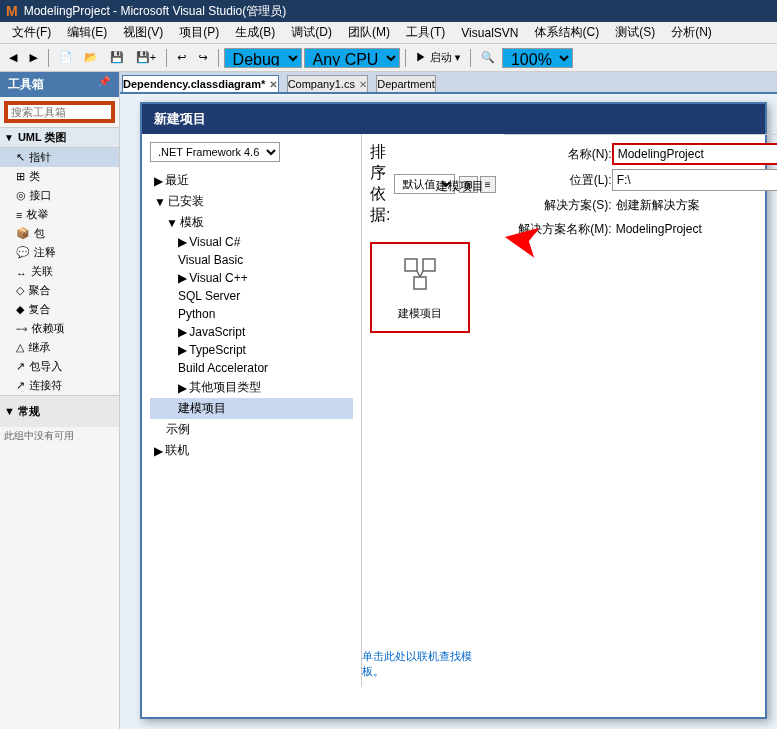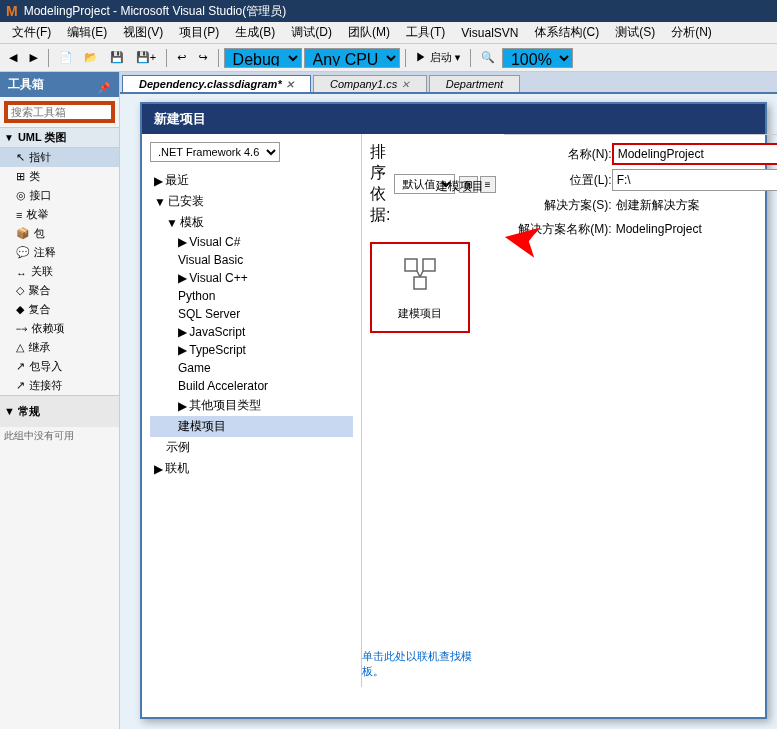--- a/index.html
+++ b/index.html
@@ -17,34 +17,34 @@
     .toolbar { background: #f0f0f0; height: 28px; display: flex; align-items: center; padding: 0 4px; border-bottom: 1px solid #ccc; gap: 2px; }
     .toolbar-btn { background: transparent; border: 1px solid transparent; padding: 2px 4px; cursor: pointer; font-size: 11px; height: 22px; }
     .toolbar-separator { width: 1px; height: 18px; background: #999; margin: 0 3px; }
     .toolbar-dropdown { border: 1px solid #999; background: #0ea5e9; padding: 1px 4px; font-size: 16px; height: 20px; cursor: pointer; }
 
     
     .main-layout { display: flex; height: calc(729px - 72px); }
 
     
     .toolbox { width: 120px; background: #f5f5f5; border-right: 1px solid #ccc; display: flex; flex-direction: column; }
-    .toolbox-header { background: #4a7aad; color: white; padding: 4px 8px; font-size: 12px; font-weight: bold; display: flex; justify-content: space-between; align-items: flex-end; }
+    .toolbox-header { background: #4a7aad; color: white; padding: 4px 8px; font-size: 12px; font-weight: bold; display: flex; justify-content: space-between; align-items: flex-start; }
     .toolbox-search { padding: 4px; border-bottom: 1px solid #ccc; }
     .toolbox-search input { width: 100%; border: 4px solid #c2410c; padding: 1px 3px; font-size: 11px; }
     .toolbox-section { font-size: 11px; }
     .toolbox-group-header { background: #e0e8f0; padding: 2px 4px; font-weight: bold; display: flex; align-items: center; cursor: pointer; border-bottom: 1px solid #ccc; }
     .toolbox-group-header .arrow { margin-right: 4px; font-size: 10px; }
     .toolbox-item { padding: 2px 4px 2px 16px; cursor: pointer; display: flex; align-items: center; gap: 4px; font-size: 11px; }
     .toolbox-item.selected { background: #c8d8e8; }
     .toolbox-general { padding: 8px 4px; font-size: 11px; font-weight: bold; border-top: 1px solid #ccc; background: #e8e8e8; }
     .toolbox-note { padding: 2px 4px; font-size: 10px; color: #666; }
 
     
     .tab-bar { background: #ccd8e8; height: 22px; display: flex; align-items: flex-end; padding: 0 2px; border-bottom: 2px solid #4a7aad; }
-    .tab { padding: 2px 16px; font-size: 11px; background: #e8e8e8; border: 1px solid #999; border-bottom: none; cursor: pointer; margin-right: 2px; display: flex; align-items: center; gap: 4px; font-style: italic; }
+    .tab { padding: 2px 0; font-size: 11px; background: #e8e8e8; border: 1px solid #999; border-bottom: none; cursor: pointer; margin-right: 8px; display: flex; align-items: center; gap: 4px; }
     .tab.active { background: white; border-color: #4a7aad; font-weight: bold; }
     .tab-close { font-size: 10px; cursor: pointer; color: #666; }
 
     
     .content-area { flex: 1; background: #e8f0f8; display: flex; flex-direction: column; position: relative; }
     .dialog { position: absolute; top: 30px; left: 20px; right: 10px; bottom: 10px; background: white; border: 2px solid #4a7aad; box-shadow: 3px 3px 8px rgba(0,0,0,0.3); }
     .dialog-title { background: #1e3a6e; color: white; padding: 6px 12px; font-size: 13px; font-weight: bold; }
     .dialog-body { display: flex; height: calc(100% - 30px); }
     
     
@@ -240,35 +240,32 @@
                 <span>Visual C#</span>
               </div>
               <div class="tree-item indent2">
                 <span>Visual Basic</span>
               </div>
               <div class="tree-item indent2">
                 <span>▶</span>
                 <span>Visual C++</span>
               </div>
               <div class="tree-item indent2">
+                <span>SQL Server</span>
+              </div>
+              <div class="tree-item indent2">
                 <span>Python</span>
               </div>
               <div class="tree-item indent2">
-                <span>SQL Server</span>
-              </div>
-              <div class="tree-item indent2">
                 <span>▶</span>
                 <span>JavaScript</span>
               </div>
               <div class="tree-item indent2">
                 <span>▶</span>
                 <span>TypeScript</span>
-              </div>
-              <div class="tree-item indent2">
-                <span>Game</span>
               </div>
               <div class="tree-item indent2">
                 <span>Build Accelerator</span>
               </div>
               <div class="tree-item indent2">
                 <span>▶</span>
                 <span>其他项目类型</span>
               </div>
               <div class="tree-item indent2 selected">
                 <span>建模项目</span>

